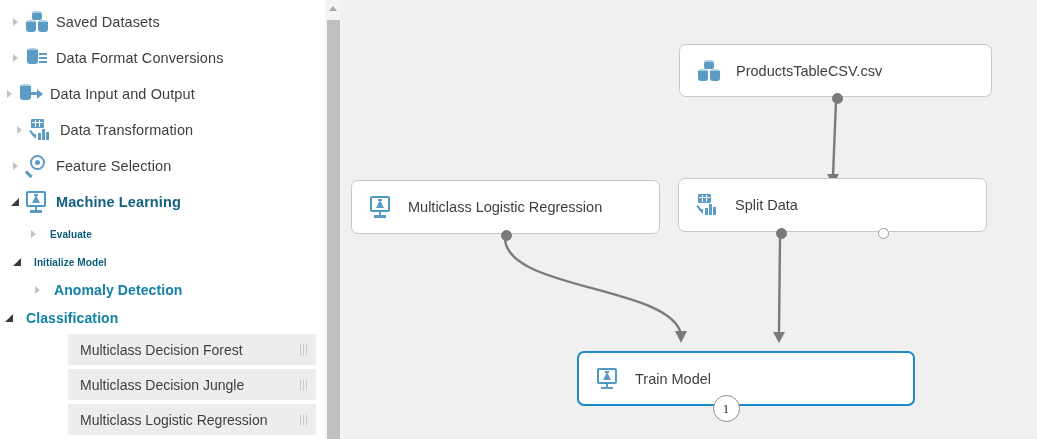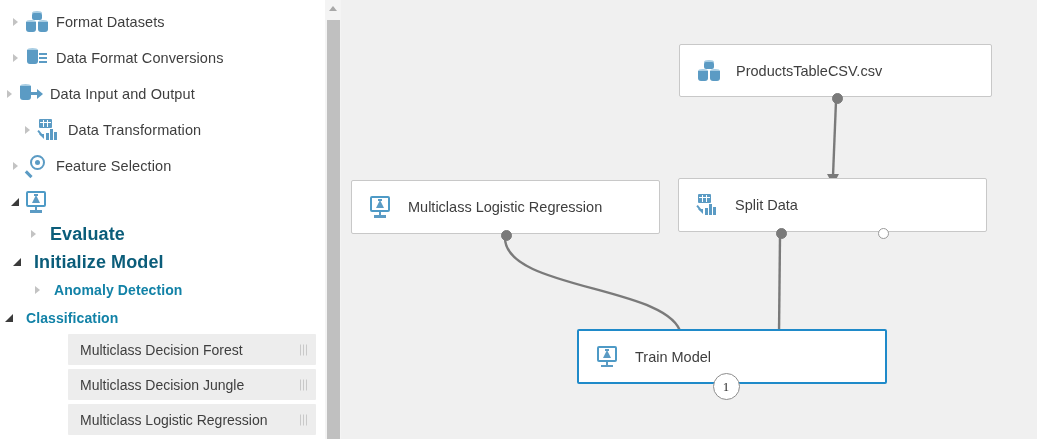--- a/index.html
+++ b/index.html
@@ -47,21 +47,21 @@
     position: relative;
     margin-right: 6px;
   }
   .cat-label {
     font-size: 14.5px;
     color: #3e3e3e;
     letter-spacing: .1px;
   }
   .lvl1 > .cat-label { color: #3e3e3e; }
   .lvl1.sel > .cat-label { color: #156082; font-weight: bold; }
-  .lvl2 > .cat-label { color: #0b5d7a; font-weight: bold; font-size: 18px; }
+  .lvl2 > .cat-label { color: #0b5d7a; font-weight: bold; font-size: 10px; }
   .lvl3 > .cat-label { color: #1282a7; font-weight: bold; font-size: 14px; }
 
   .module-row {
     position: absolute;
     height: 31px;
     background: #ededed;
     display: flex; align-items: center;
     border-radius: 1px;
   }
   .module-label {
@@ -106,21 +106,21 @@
     width: 696px; height: 439px;
     background: #f0f0f0;
     overflow: hidden;
   }
   #edge-layer { position: absolute; left: 0; top: 0; width: 696px; height: 439px; }
 
   .node {
     position: absolute;
     background: #ffffff;
     border: 1px solid #c8c8c8;
-    border-radius: 2px;
+    border-radius: 7px;
     display: flex; align-items: center;
     box-sizing: border-box;
   }
   .node.selected { border: 2px solid #1f8ac9; }
   .node-icon {
     flex: 0 0 26px; width: 26px; height: 26px;
     margin-left: 16px; position: relative;
   }
   .node-label {
     font-size: 14.5px; color: #3e3e3e;
@@ -168,21 +168,21 @@
           <div class="cat-icon">
             <div class="ic" style="left:0;top:0;width:26px;height:26px">
               <div class="lblue" style="left:8px;top:2px;width:10px;height:4px;border-radius:50%"></div>
               <div class="blue" style="left:8px;top:4px;width:10px;height:7px;border-radius:2px"></div>
               <div class="lblue" style="left:2px;top:11px;width:10px;height:4px;border-radius:50%"></div>
               <div class="blue" style="left:2px;top:13px;width:10px;height:10px;border-radius:0 0 3px 3px"></div>
               <div class="lblue" style="left:14px;top:11px;width:10px;height:4px;border-radius:50%"></div>
               <div class="blue" style="left:14px;top:13px;width:10px;height:10px;border-radius:0 0 3px 3px"></div>
             </div>
           </div>
-          <span class="cat-label">Format Datasets</span>
+          <span class="cat-label">Saved Datasets</span>
         </div>
         <div class="tree-row lvl1" style="top: 40px; padding-left: 6px;">
           <div class="expander">
             <div class="tri-collapsed"></div>
           </div>
           <div class="cat-icon">
             <div class="ic" style="left:0;top:0;width:26px;height:26px">
               <div class="lblue" style="left:3px;top:3px;width:11px;height:4px;border-radius:50%"></div>
               <div class="blue" style="left:3px;top:5px;width:11px;height:14px;border-radius:0 0 3px 3px"></div>
               <div class="blue" style="left:15px;top:8px;width:8px;height:2px"></div>
@@ -199,21 +199,21 @@
           <div class="cat-icon">
             <div class="ic" style="left:0;top:0;width:26px;height:26px">
               <div class="lblue" style="left:2px;top:3px;width:11px;height:4px;border-radius:50%"></div>
               <div class="blue" style="left:2px;top:5px;width:11px;height:14px;border-radius:0 0 3px 3px"></div>
               <div class="blue" style="left:13px;top:11px;width:7px;height:3px"></div>
               <div style="position:absolute;left:19px;top:8px;width:0;height:0;border-top:5px solid transparent;border-bottom:5px solid transparent;border-left:6px solid #5b9bc4"></div>
             </div>
           </div>
           <span class="cat-label">Data Input and Output</span>
         </div>
-        <div class="tree-row lvl1" style="top: 112px; padding-left: 18px;">
+        <div class="tree-row lvl1" style="top: 112px; padding-left: 10px;">
           <div class="expander">
             <div class="tri-collapsed"></div>
           </div>
           <div class="cat-icon">
             <div class="ic" style="left:0;top:0;width:26px;height:26px">
               <div class="blue" style="left:3px;top:2px;width:13px;height:9px;border-radius:1px"></div>
               <div style="position:absolute;left:4px;top:5px;width:11px;height:1px;background:#fff"></div>
               <div style="position:absolute;left:7px;top:3px;width:1px;height:7px;background:#fff"></div>
               <div style="position:absolute;left:11px;top:3px;width:1px;height:7px;background:#fff"></div>
               <div class="blue" style="left:3px;top:13px;width:2px;height:6px;transform:rotate(-40deg)"></div>
@@ -244,20 +244,21 @@
           </div>
           <div class="cat-icon">
             <div class="ic" style="left:0;top:0;width:26px;height:26px">
               <div class="mon" style="left:2px;top:2px;width:20px;height:16px"></div>
               <div class="blue" style="left:10px;top:5px;width:4px;height:2px"></div>
               <div style="position:absolute;left:8px;top:6px;width:0;height:0;border-left:4px solid transparent;border-right:4px solid transparent;border-bottom:8px solid #5b9bc4"></div>
               <div class="blue" style="left:11px;top:18px;width:2px;height:4px"></div>
               <div class="blue" style="left:6px;top:21px;width:12px;height:2.5px"></div>
             </div>
           </div>
+          <span class="cat-label">Machine Learning</span>
         </div>
         <div class="tree-row lvl2" style="top: 216px; padding-left: 24px;">
           <div class="expander">
             <div class="tri-collapsed"></div>
           </div>
           <div style="width: 8px;"></div>
           <span class="cat-label">Evaluate</span>
         </div>
         <div class="tree-row lvl2" style="top: 244px; padding-left: 8px;">
           <div class="expander">
@@ -373,21 +374,21 @@
               <div style="position:absolute;left:3px;top:17px;width:0;height:0;border-left:5px solid transparent;border-top:5px solid #5b9bc4"></div>
               <div class="blue" style="left:10px;top:16px;width:3px;height:7px"></div>
               <div class="blue" style="left:14px;top:12px;width:3px;height:11px"></div>
               <div class="blue" style="left:18px;top:15px;width:3px;height:8px"></div>
             </div>
           </div>
           <span class="node-label">Split Data</span>
           <div class="port filled" style="left: 96.5px; top: 48.5px;"></div>
           <div class="port empty" style="left: 198.5px; top: 48.5px;"></div>
         </div>
-        <div class="node selected" style="left: 236px; top: 329px; width: 310px; height: 55px;">
+        <div class="node selected" style="left: 236px; top: 351px; width: 338px; height: 55px;">
           <div class="node-icon">
             <div class="ic" style="left:0;top:0;width:26px;height:26px">
               <div class="mon" style="left:2px;top:2px;width:20px;height:16px"></div>
               <div class="blue" style="left:10px;top:5px;width:4px;height:2px"></div>
               <div style="position:absolute;left:8px;top:6px;width:0;height:0;border-left:4px solid transparent;border-right:4px solid transparent;border-bottom:8px solid #5b9bc4"></div>
               <div class="blue" style="left:11px;top:18px;width:2px;height:4px"></div>
               <div class="blue" style="left:6px;top:21px;width:12px;height:2.5px"></div>
             </div>
           </div>
           <span class="node-label">Train Model</span>

